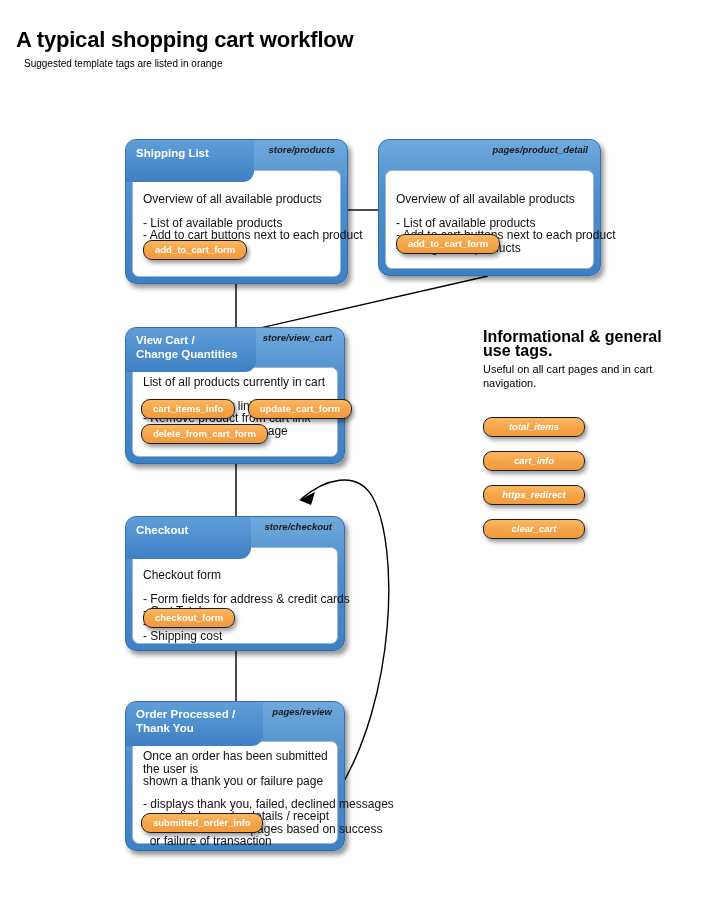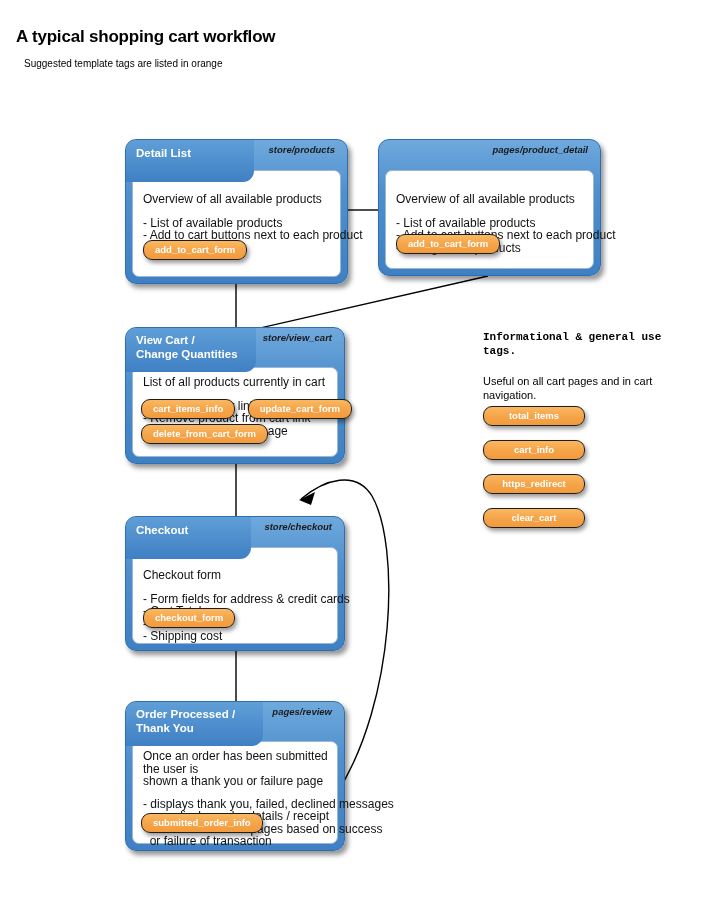--- a/index.html
+++ b/index.html
@@ -13,21 +13,21 @@
     font-family: "Liberation Sans", sans-serif;
     position: relative;
     overflow: hidden;
   }
 
   
   #page-title {
     position: absolute;
     left: 16px;
     top: 27px;
-    font-size: 17px;
+    font-size: 22px;
     font-weight: bold;
     color: #000;
     letter-spacing: -0.2px;
   }
   #page-subtitle {
     position: absolute;
     left: 16px;
     top: 58px;
     font-size: 10px;
     color: #000;
@@ -132,34 +132,34 @@
   }
 
   
   #sidebar {
     position: absolute;
     left: 483px;
     top: 330px;
     width: 210px;
   }
   #sidebar-heading {
-    font-size: 11px;
+    font-size: 16px;
     font-weight: bold;
     color: #000;
     line-height: 14px;
-    font-family: Liberation Mono, monospace;
   }
   #sidebar-sub {
     font-size: 11px;
     color: #000;
     line-height: 14px;
-    margin-top: 16px;
+    margin-top: 4px;
   }
   .sidebar-pills {
-    margin-top: 4px;
+    margin-top: 27px;
+    font-style: italic;
   }
   .sidebar-pills .pill {
     display: block;
     width: 102px;
     margin-bottom: 14px;
     padding: 3px 0 4px 0;
   }
 </style>
 </head>
 <body>
@@ -177,21 +177,21 @@
   
   <line x1="236" y1="464" x2="236" y2="521" stroke="#000" stroke-width="1.4"></line>
   
   <line x1="236" y1="651" x2="236" y2="706" stroke="#000" stroke-width="1.4"></line>
   
   <path d="M 337 793 C 396 700 400 545 372 496 C 356 470 325 479 301 499" fill="none" stroke="#000" stroke-width="1.4"></path>
   <polygon points="299,500 315,492 311,505" fill="#000"></polygon>
 </svg>
 
 <div class="node" style="left:125px; top:139px; width:223px; height:145px;">
-  <div class="node-title" style="width:108px; height:31px;">Detail List</div>
+  <div class="node-title" style="width:108px; height:31px;">Shipping List</div>
   <div class="node-tag">store/products</div>
   <div class="node-panel" style="top:30px; border-radius:7px 7px 7px 7px;">
     <div class="panel-body" style="top:22px;">
       <div class="panel-lead">Overview of all available products</div>
       <div class="panel-list">
         <div>- List of available products</div>
         <div>- Add to cart buttons next to each product</div>
       </div>
     </div>
     <div class="node-pills" style="bottom:12px;">

